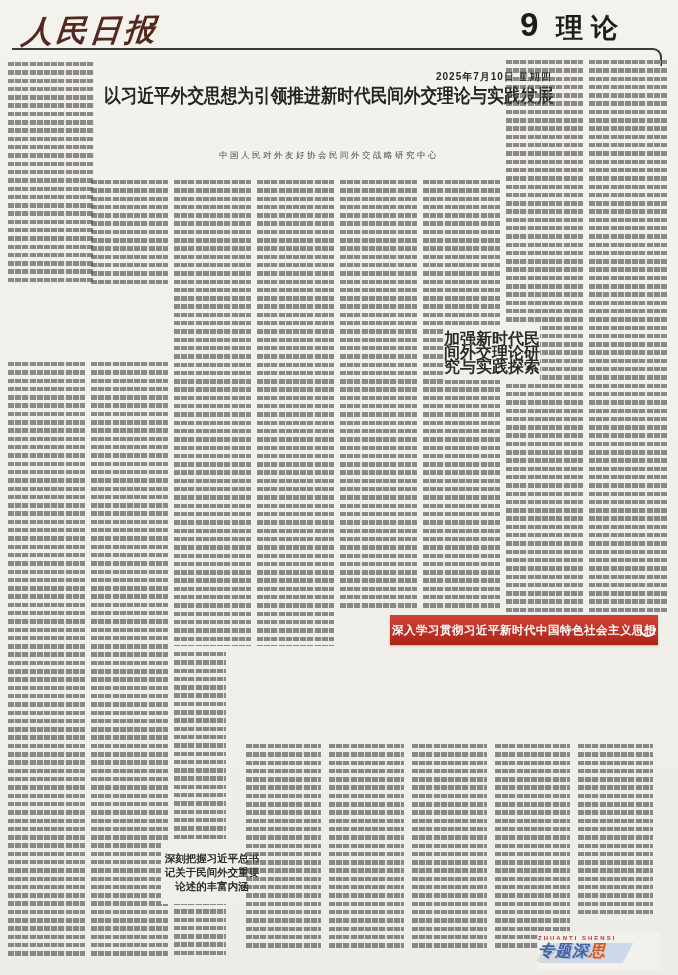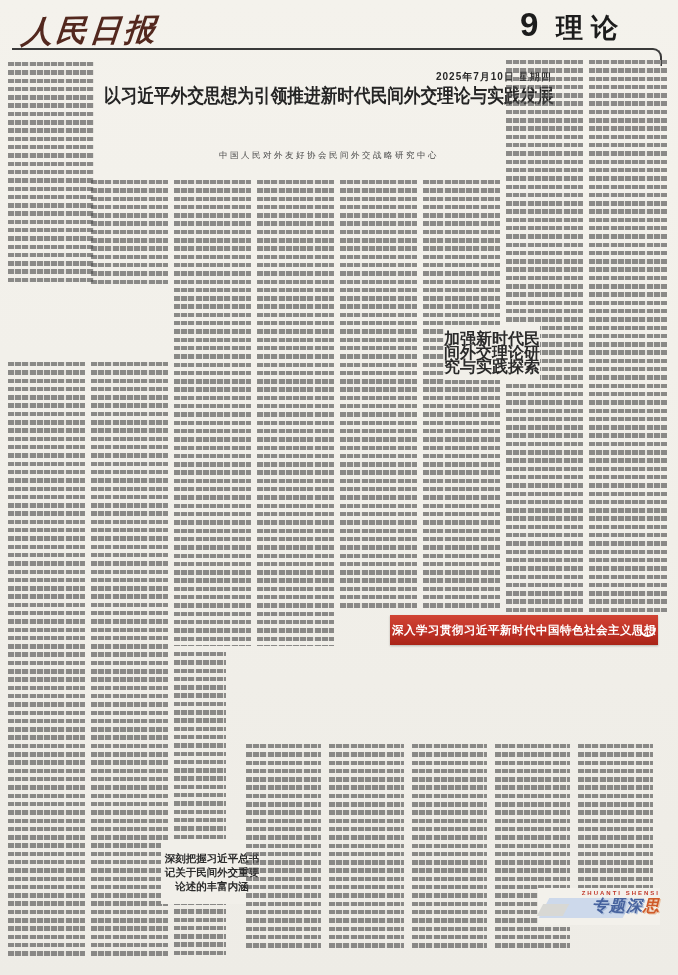--- a/index.html
+++ b/index.html
@@ -52,21 +52,21 @@
   .red-box{left:231px;top:649px;width:430px;height:308px;border:3px solid #cf3a2d;
            background:#f3f1eb;}
   .kicker{left:0;top:19px;width:100%;text-align:center;font-size:11px;font-weight:bold;
           color:#2a2a2a;letter-spacing:1.5px;}
   .f-title{left:0;top:36px;width:100%;text-align:center;font-size:20px;font-weight:bold;
            color:#1f1f1f;letter-spacing:.5px;transform:scaleY(1.12);}
   .f-author{left:0;top:72px;width:100%;text-align:center;font-size:8px;color:#555;
             letter-spacing:5px;}
 
   
-  .badge{left:538px;top:888px;width:122px;height:37px;background:#f3f1eb;text-align:right;}
+  .badge{left:538px;top:933px;width:122px;height:37px;background:#f3f1eb;text-align:left;}
   .badge .para1{position:absolute;left:6px;top:10px;width:84px;height:20px;background:#cdd9eb;
                 transform:skewX(-28deg);}
   .badge .para2{position:absolute;left:2px;top:16px;width:26px;height:12px;background:#d8d8d4;
                 transform:skewX(-28deg);}
   .badge-pinyin{position:relative;display:block;font-size:6px;color:#c0392b;
                 letter-spacing:2px;font-weight:bold;padding-top:2px;}
   .badge-chars{position:relative;font-size:16px;font-weight:800;font-style:italic;
                letter-spacing:1px;}
   .badge-primary{color:#46629e;text-shadow:1.2px 1.2px 0 #a9bcd9;}
   .badge-accent{color:#cf5a28;text-shadow:1.2px 1.2px 0 #e9c5a9;}

